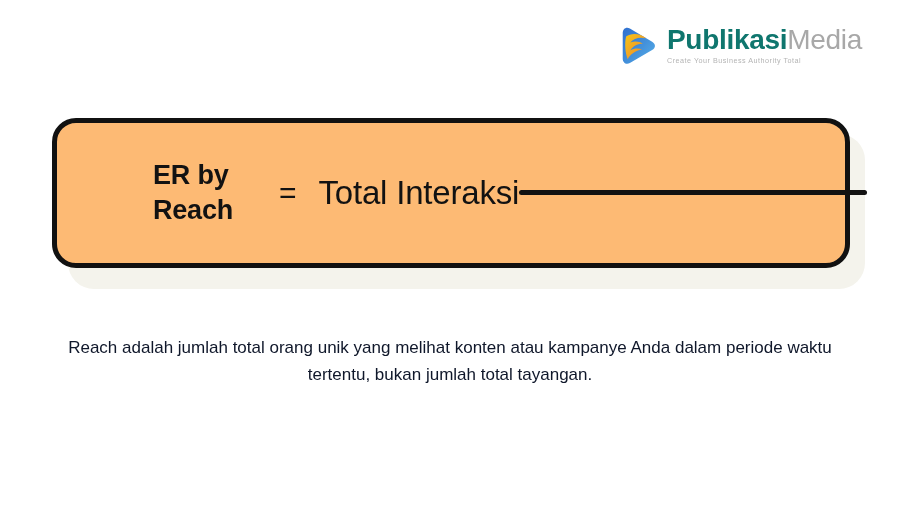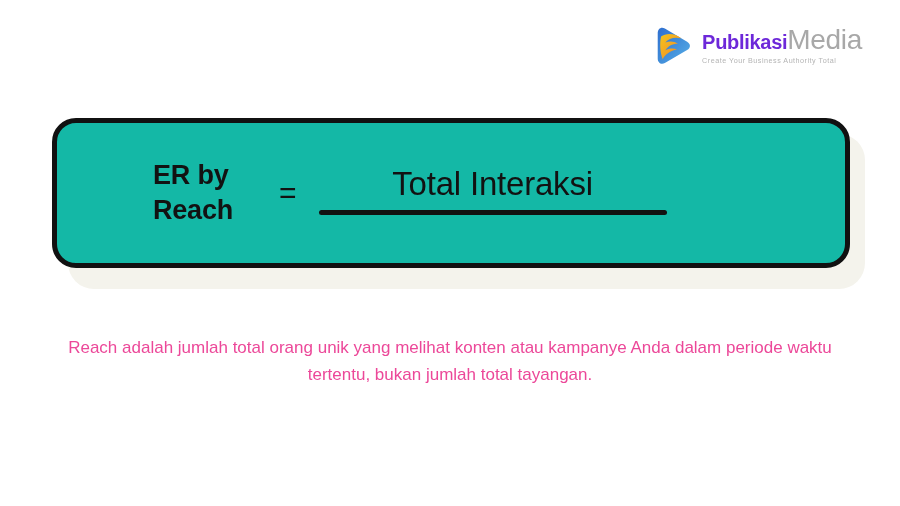--- a/index.html
+++ b/index.html
@@ -36,23 +36,23 @@
     flex-direction: column;
     justify-content: center;
     line-height: 1;
   }
   .logo-words {
     display: flex;
     align-items: baseline;
     white-space: nowrap;
   }
   .logo-word-primary {
-    font-size: 20px;
+    font-size: 28px;
     font-weight: 700;
-    color: #6d28d9;
+    color: #0f766e;
     letter-spacing: -0.3px;
   }
   .logo-word-secondary {
     font-size: 28px;
     font-weight: 400;
     color: #a8a8a8;
     letter-spacing: -0.3px;
   }
   .logo-tagline {
     margin-top: 3px;
@@ -73,21 +73,21 @@
     background: #f4f3ec;
     border-radius: 26px;
     z-index: 1;
   }
   .formula-card {
     position: absolute;
     left: 52px;
     top: 118px;
     width: 788px;
     height: 140px;
-    background: #14b8a6;
+    background: #fdba74;
     border: 5px solid #111111;
     border-radius: 24px;
     z-index: 2;
     display: flex;
     align-items: center;
     box-sizing: content-box;
   }
 
   .formula-label {
     font-size: 27px;
@@ -104,21 +104,21 @@
     font-size: 30px;
     font-weight: 400;
     color: #121212;
     margin-left: 6px;
     flex: 0 0 auto;
   }
 
   .fraction {
     margin-left: 22px;
     display: flex;
-    flex-direction: column;
+    flex-direction: row;
     align-items: center;
     flex: 0 0 auto;
   }
   .fraction-numerator,
   .fraction-denominator {
     font-size: 33px;
     font-weight: 400;
     color: #121212;
     line-height: 1.16;
     white-space: nowrap;
@@ -145,21 +145,21 @@
   
   .caption {
     position: absolute;
     left: 50%;
     transform: translateX(-50%);
     top: 334px;
     width: 790px;
     text-align: center;
     font-size: 17px;
     line-height: 1.6;
-    color: #ec4899;
+    color: #0f172a;
   }
 </style>
 </head>
 <body>
 
 <div class="logo-block">
   <svg class="logo-mark" viewBox="0 0 100 100" aria-hidden="true">
     <defs>
       <linearGradient id="markBg" x1="0" y1="0" x2="1" y2="1">
         <stop offset="0%" stop-color="#2f6fd0"></stop>

